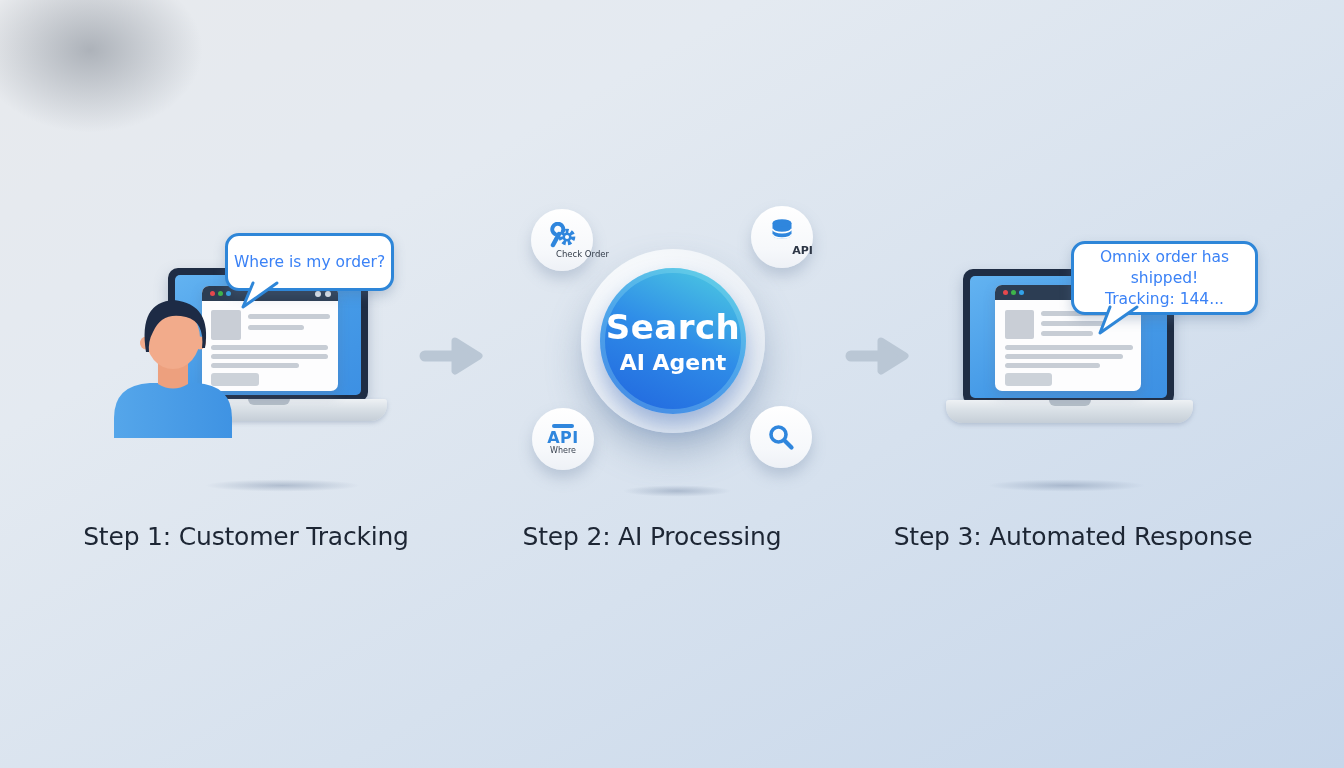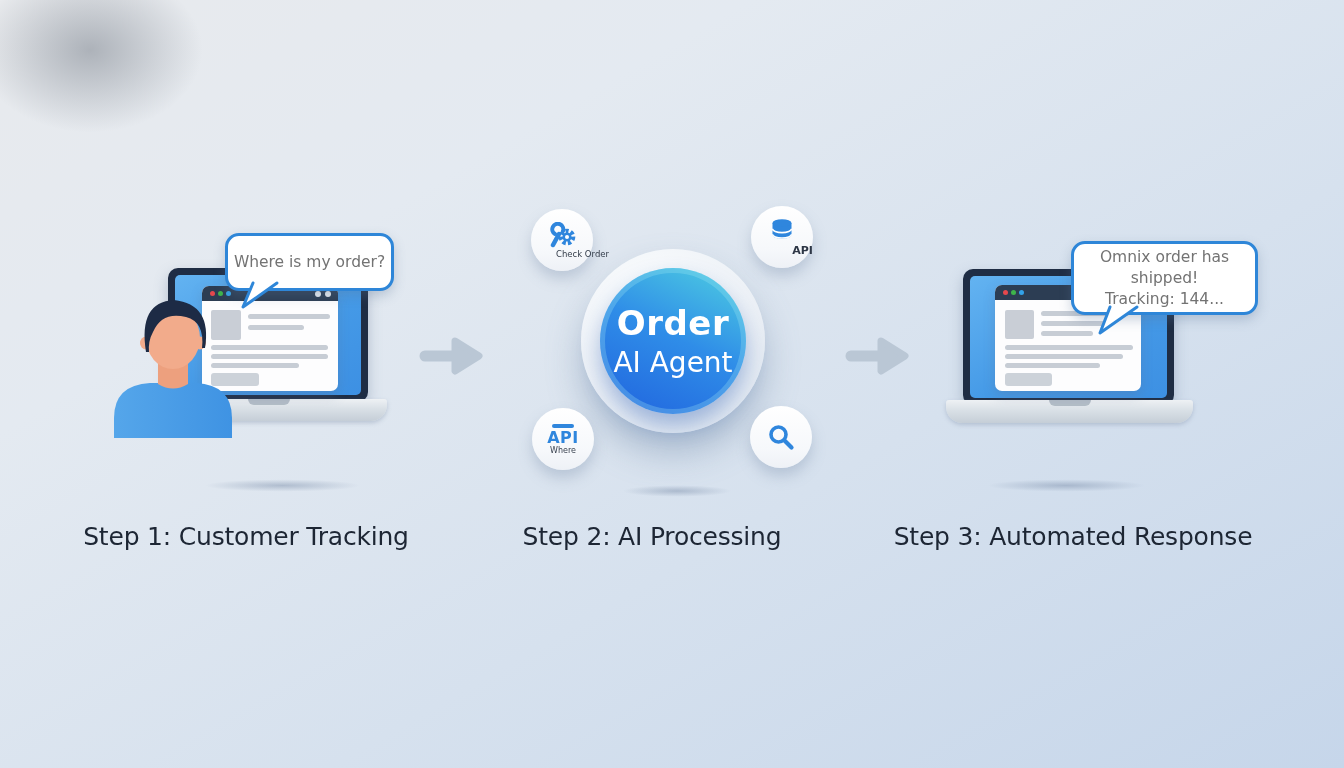--- a/index.html
+++ b/index.html
@@ -29,37 +29,37 @@
   .dot{position:absolute;top:5px;width:5px;height:5px;border-radius:50%;}
   .dot.red{background:#e5484d;} .dot.green{background:#3fb44b;} .dot.blue{background:#33a2e8;}
   .dot.lite{background:#e9edf2;width:6px;height:6px;top:4.5px;}
   .thumb{position:absolute;background:#c9ced6;border-radius:2px;}
   .pline{position:absolute;height:4.5px;background:#c7cdd5;border-radius:2.5px;}
   .pbtn{position:absolute;background:#ccd2d9;border-radius:3px;}
 
   
   .bubble{background:#fff;border:3px solid #2e86d8;border-radius:14px;
     display:flex;flex-direction:column;align-items:center;justify-content:center;
-    color:#737373;font-size:15.5px;line-height:21px;text-align:center;
+    color:#3b82f6;font-size:15.5px;line-height:21px;text-align:center;
     box-shadow:0 5px 12px rgba(90,115,150,.30);z-index:6;}
   .tail{z-index:7;}
 
   
   .arrow-svg{z-index:1;}
 
   
   .agent-outer{border-radius:50%;
     background:radial-gradient(circle at 36% 28%,#fbfdfe 0%,#eef2f7 55%,#dde5ee 100%);
     box-shadow:0 20px 34px rgba(105,130,165,.42);}
   .agent-inner{border-radius:50%;display:flex;flex-direction:column;align-items:center;justify-content:center;
     background:linear-gradient(205deg,#4fd0e1 0%,#2f8de8 48%,#2063de 100%);
     box-shadow:0 12px 22px rgba(25,80,170,.38), inset 0 0 0 5px rgba(160,235,245,.28);
     color:#fff;text-align:center;}
   .agent-title{font-size:34px;font-weight:bold;letter-spacing:.5px;}
-  .agent-sub{font-size:28px;font-weight:normal;margin-top:3px;}
+  .agent-sub{font-size:22px;font-weight:bold;margin-top:3px;}
 
   
   .satellite{width:62px;height:62px;border-radius:50%;
     background:linear-gradient(#ffffff 0%,#f6f8fb 70%,#eef1f6 100%);
     box-shadow:0 8px 14px rgba(120,140,170,.35);
     display:flex;flex-direction:column;align-items:center;justify-content:center;z-index:4;}
   .sat-label{font-size:8.5px;color:#333c49;margin-top:1px;white-space:nowrap;padding-left:41px;}
   .sat-label.big{font-size:11px;font-weight:bold;color:#2d3645;}
   .api-bar{width:22px;height:4px;background:#2f86dd;border-radius:2px;margin-bottom:1px;}
   .api-word{font-size:16px;font-weight:bold;color:#2f86dd;letter-spacing:.5px;line-height:17px;}
@@ -126,21 +126,21 @@
   <svg class="abs arrow-svg" style="left:419px;top:337px;" width="66" height="38" viewBox="0 0 66 38">
     <line x1="6" y1="19" x2="38" y2="19" stroke="#bac7d5" stroke-width="11" stroke-linecap="round"></line>
     <path d="M36,4 L60,19 L36,34 Z" fill="#bac7d5" stroke="#bac7d5" stroke-width="7" stroke-linejoin="round"></path>
   </svg>
 
   <div class="abs" style="left:0;top:0;width:1px;height:1px;">
     <div class="abs ground-shadow" style="left:602px;top:483px;width:150px;height:16px;"></div>
 
     <div class="abs agent-outer" style="left:581px;top:249px;width:184px;height:184px;"></div>
     <div class="abs agent-inner" style="left:600px;top:268px;width:146px;height:146px;">
-      <div class="agent-title">Order</div>
+      <div class="agent-title">Search</div>
       <div class="agent-sub">AI Agent</div>
     </div>
 
     <div class="abs satellite" style="left:531px;top:209px;">
       <svg width="30" height="26" viewBox="0 0 30 26">
         <line x1="6" y1="23" x2="12" y2="12" stroke="#2f86dd" stroke-width="4.5" stroke-linecap="round"></line>
         <path d="M16,9 A5.5,5.5 0 1 0 8,12" fill="none" stroke="#2f86dd" stroke-width="4" stroke-linecap="round"></path>
         <circle cx="20" cy="15" r="6" fill="none" stroke="#2f86dd" stroke-width="4.6" stroke-dasharray="3.1 2.1"></circle>
         <circle cx="20" cy="15" r="4.6" fill="#2f86dd"></circle>
         <circle cx="20" cy="15" r="2" fill="#ffffff"></circle>

